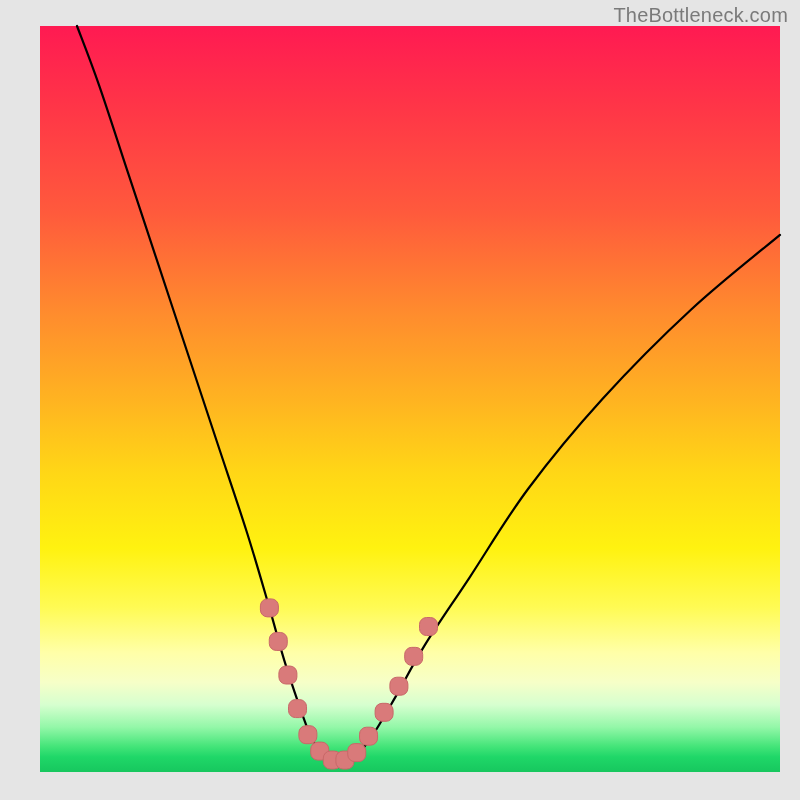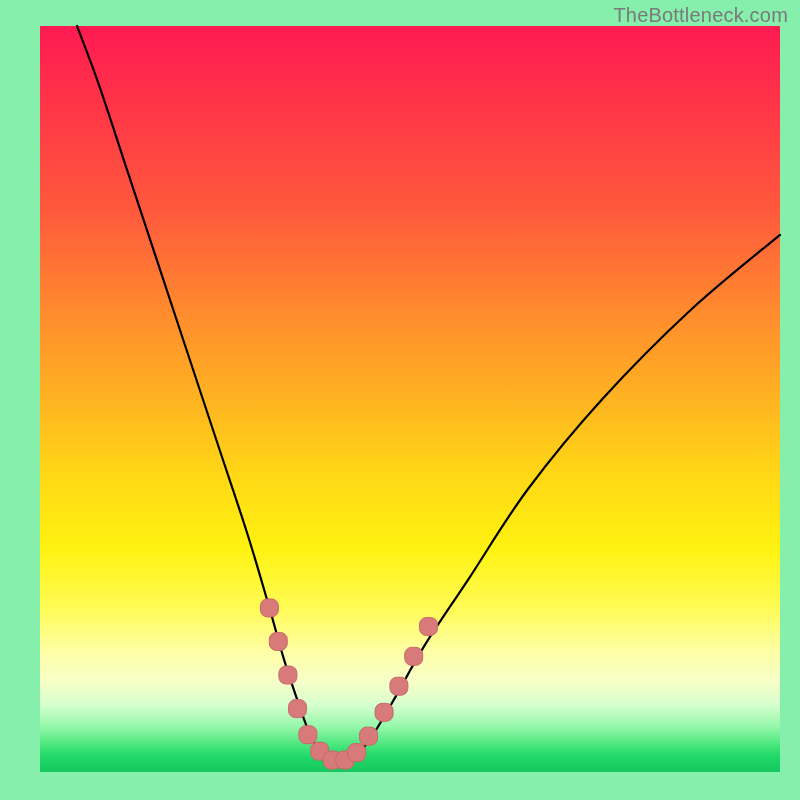--- a/index.html
+++ b/index.html
@@ -8,21 +8,21 @@
     width: 800px;
     height: 800px;
     background: #000;
     overflow: hidden;
     font-family: Arial, Helvetica, sans-serif;
   }
   .frame {
     position: relative;
     width: 800px;
     height: 800px;
-    background: #86efac;
+    background: #e5e5e5;
   }
   .plot-area {
     position: absolute;
     left: 40px;
     top: 26px;
     width: 740px;
     height: 746px;
     
     background: linear-gradient(
       to bottom,

